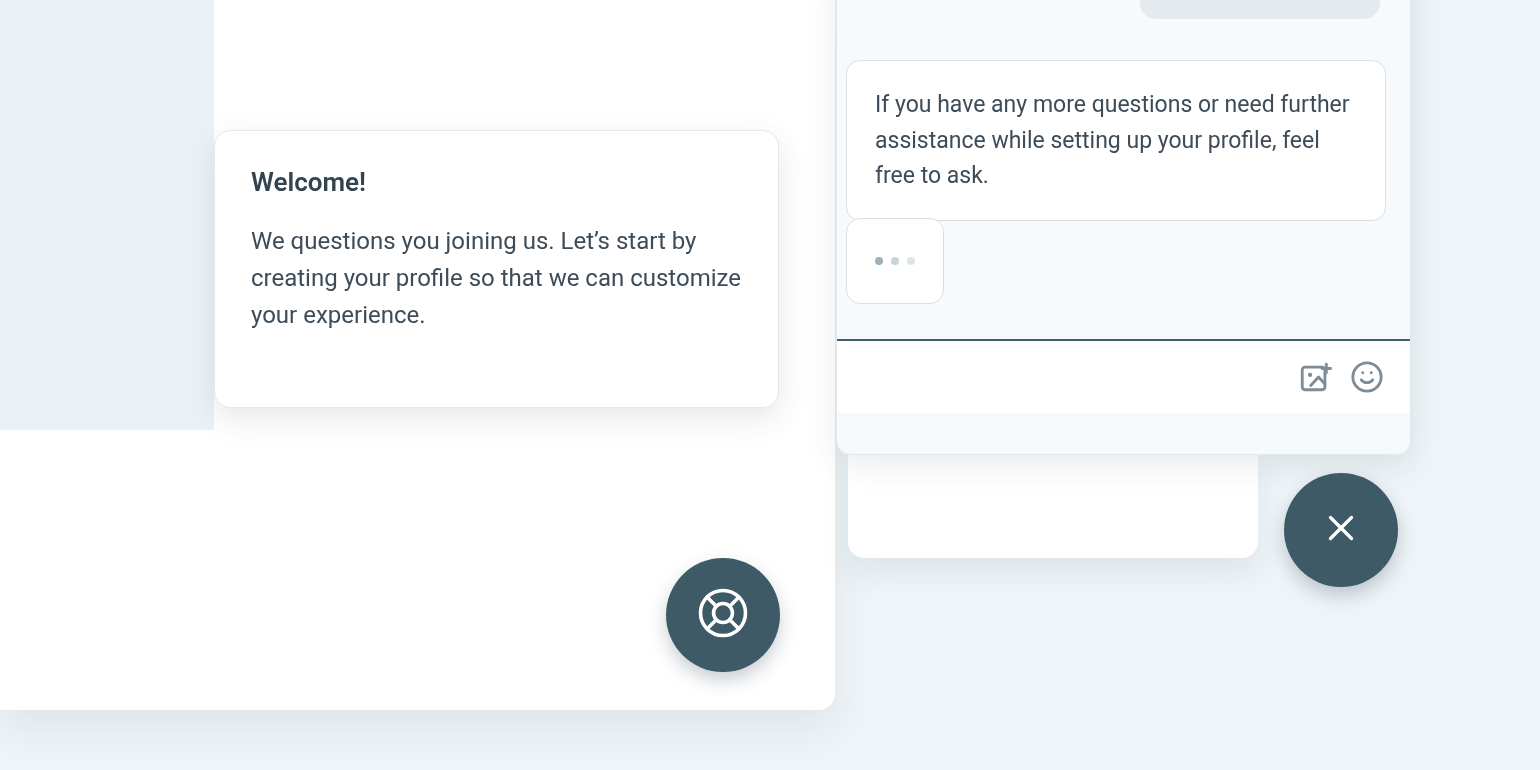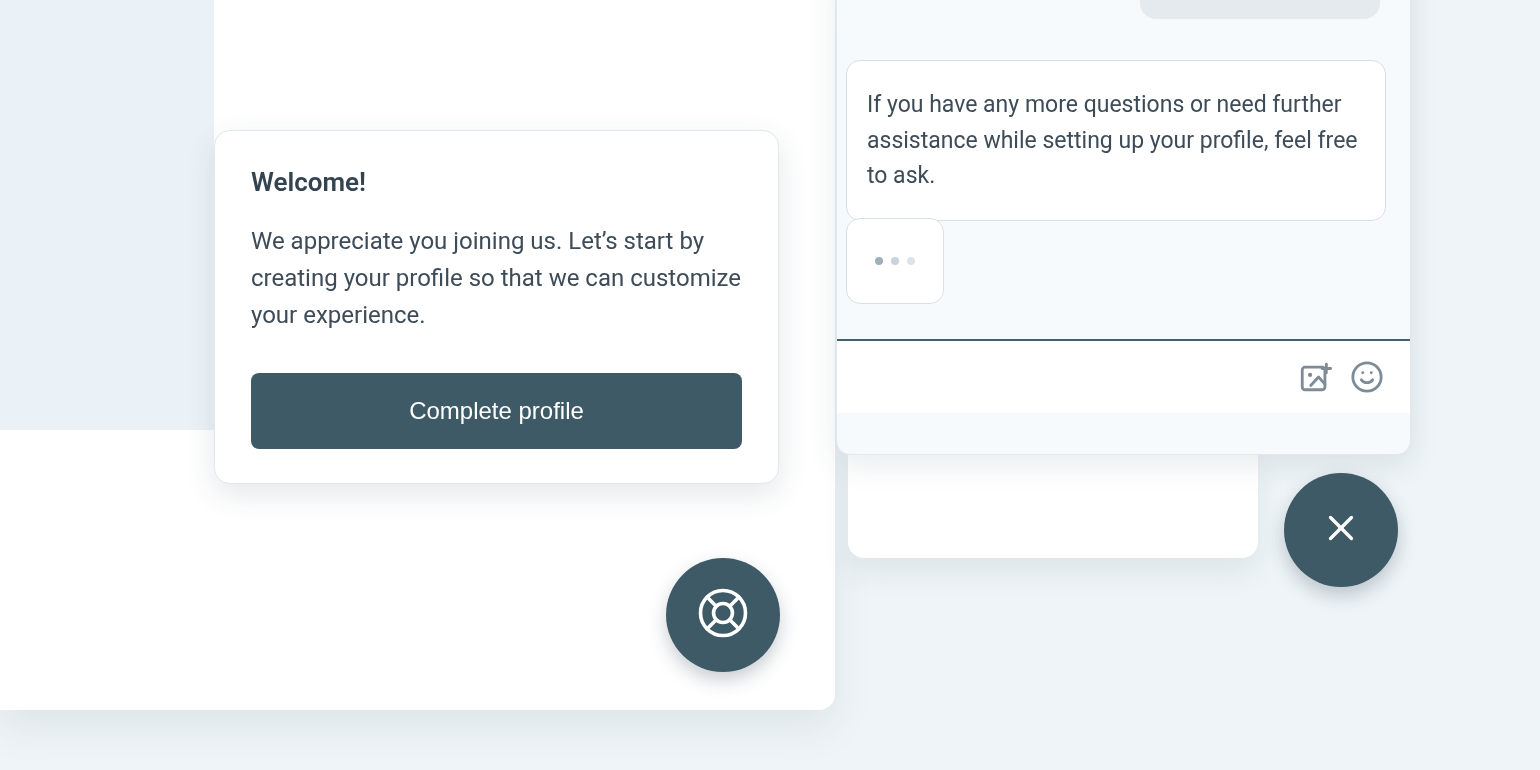--- a/index.html
+++ b/index.html
@@ -104,21 +104,21 @@
     border-radius: 0 0 16px 16px;
   }
   .chat-message {
     position: absolute;
     left: 10px;
     top: 100px;
     width: 540px;
     background: #fff;
     border: 1px solid #d9e0e5;
     border-radius: 14px;
-    padding: 26px 20px;
+    padding: 26px 28px;
     font-size: 23px;
     line-height: 1.55;
     color: #3d4c58;
   }
   .typing {
     position: absolute;
     left: 10px;
     top: 258px;
     width: 98px;
     height: 86px;
@@ -183,22 +183,21 @@
   }
 </style>
 </head>
 <body>
 
 <div class="bg-leftwhite"></div>
 <div class="bg-leftwhite-overlay"></div>
 
 <div class="welcome-card">
   <div class="welcome-title">Welcome!</div>
-  <div class="welcome-body">We appreciate you joining us. Let’s start by creating your profile so that we can customize your experience.</div>
-  <button class="complete-btn">Complete profile</button>
+  <div class="welcome-body">We questions you joining us. Let’s start by creating your profile so that we can customize your experience.</div>
 </div>
 
 <div class="help-fab">
   <span>
     <svg width="54" height="54" viewBox="0 0 24 24" fill="none" stroke="#ffffff" stroke-width="1.6" stroke-linecap="round" stroke-linejoin="round">
       <circle cx="12" cy="12" r="10"></circle>
       <circle cx="12" cy="12" r="4.2"></circle>
       <line x1="5.0" y1="5.0" x2="9.0" y2="9.0"></line>
       <line x1="19.0" y1="5.0" x2="15.0" y2="9.0"></line>
       <line x1="5.0" y1="19.0" x2="9.0" y2="15.0"></line>

